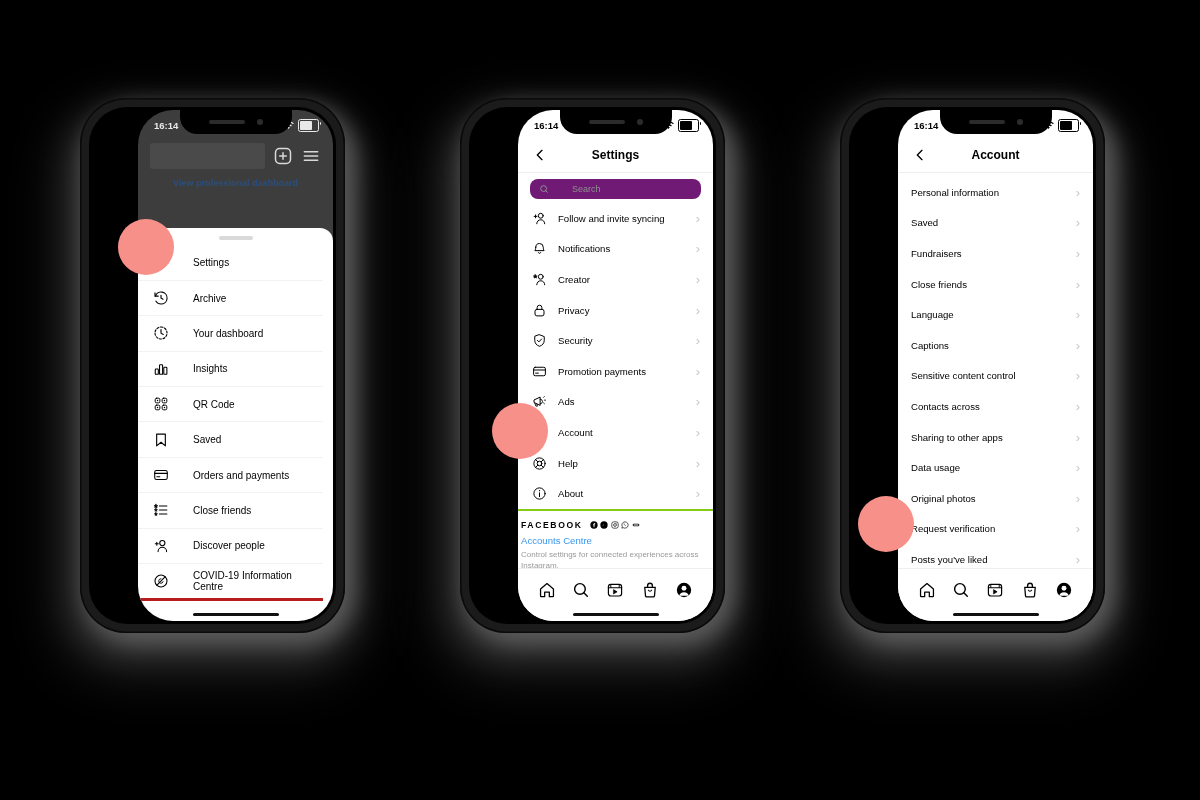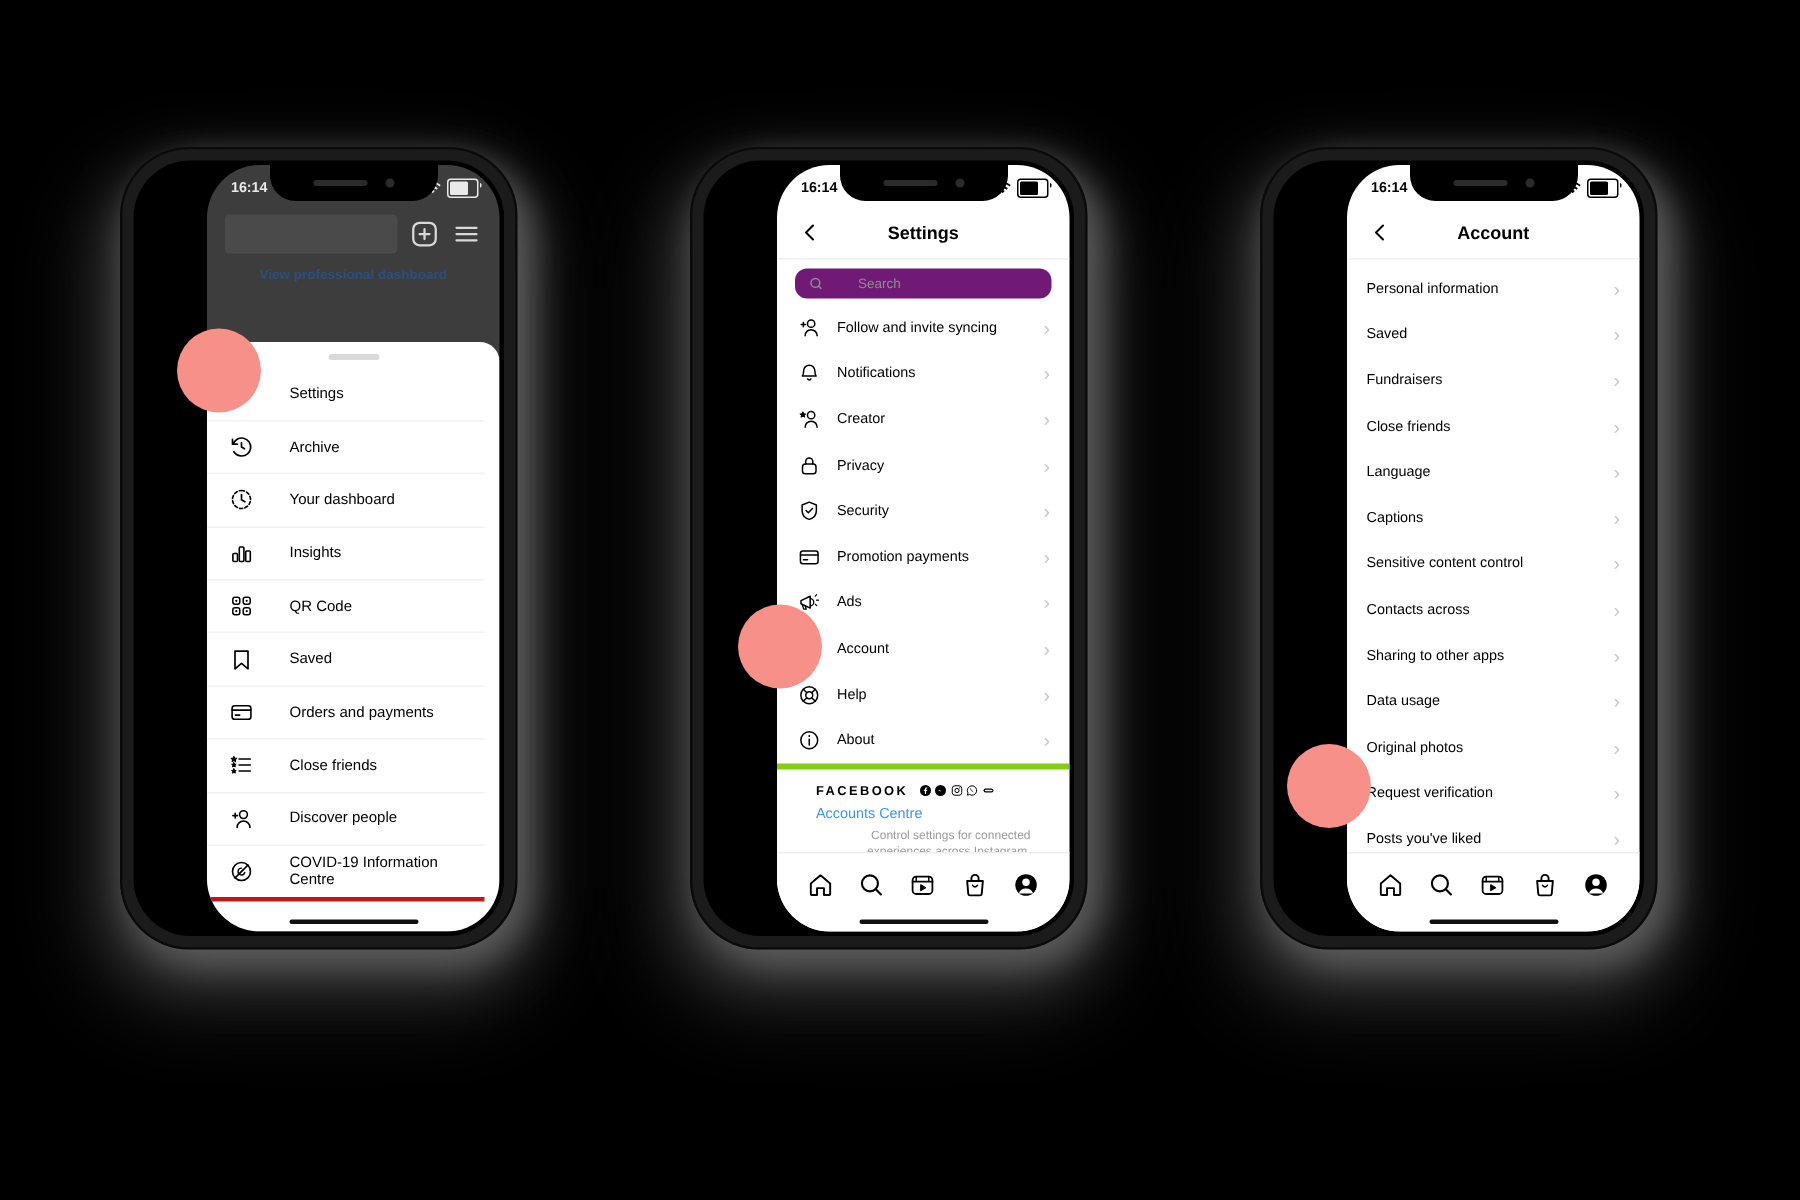--- a/index.html
+++ b/index.html
@@ -70,26 +70,26 @@
   .navbar .title{position:absolute;left:0;right:0;text-align:center;font-size:12px;font-weight:700;color:#000;}
   .backarrow{width:16px;height:16px;position:relative;z-index:2;}
 
   .searchwrap{padding:6px 12px 4px;}
   .searchbox{height:20px;border-radius:8px;background:#701a75;display:flex;align-items:center;
              gap:23px;padding:0 9px;font-size:9px;color:#8e8e8e;}
 
   .set-row{height:30.6px;display:flex;align-items:center;gap:11px;padding:0 13px;font-size:9.6px;color:#000;}
   .set-ic{width:16px;height:16px;flex:0 0 16px;display:flex;align-items:center;justify-content:center;}
 
-  .fbsec{border-top:4px solid #84cc16;padding:9px 26px 0;}
+  .fbsec{border-top:2px solid #84cc16;padding:9px 3px 0;}
   .fbline{display:flex;align-items:center;gap:7px;}
   .fbword{font-size:8.6px;font-weight:700;letter-spacing:1.6px;color:#000;}
   .fbicons{display:flex;align-items:center;gap:2.5px;}
   .fblink{color:#3897f0;font-size:9.6px;margin-top:5px;}
-  .fbdesc{color:#9a9a9a;font-size:8px;line-height:1.35;margin-top:4px;text-align:right;}
+  .fbdesc{color:#9a9a9a;font-size:8px;line-height:1.35;margin-top:4px;}
 
   .acct-row{height:30.6px;display:flex;align-items:center;padding:0 13px;font-size:9.6px;color:#000;}
 
   .tabbar{position:absolute;left:0;right:0;bottom:0;height:42px;background:#fff;
           border-top:1px solid #efefef;display:flex;align-items:center;justify-content:space-around;
           padding:0 12px 10px;z-index:20;}
   .tabbar .tb{width:19px;height:19px;display:flex;align-items:center;justify-content:center;}
   .homeind{position:absolute;bottom:5px;left:50%;transform:translateX(-50%);
            width:86px;height:3.4px;border-radius:3px;background:#111;z-index:25;}
 

